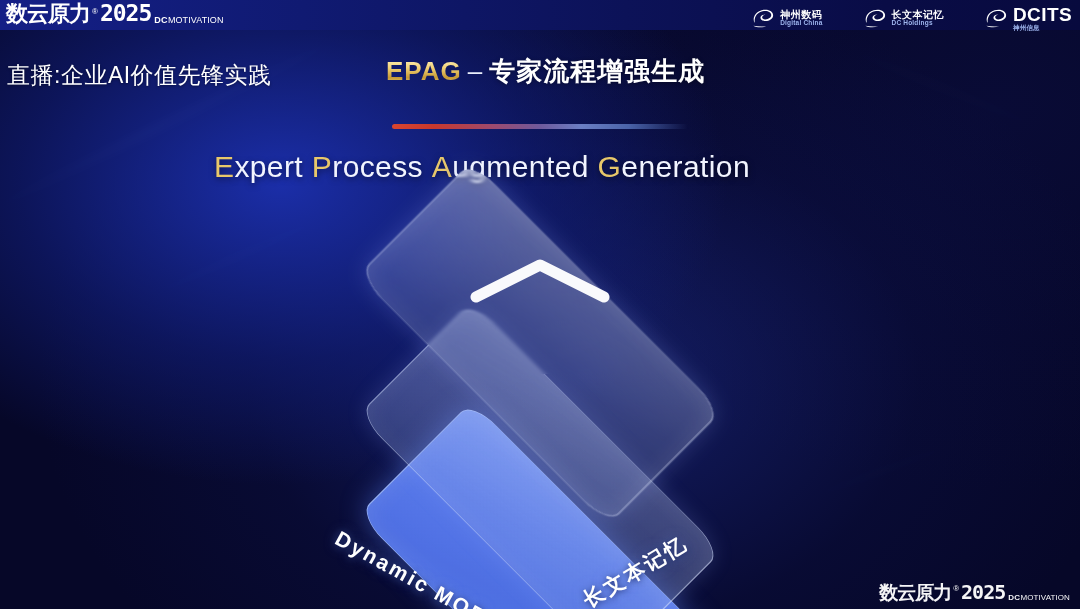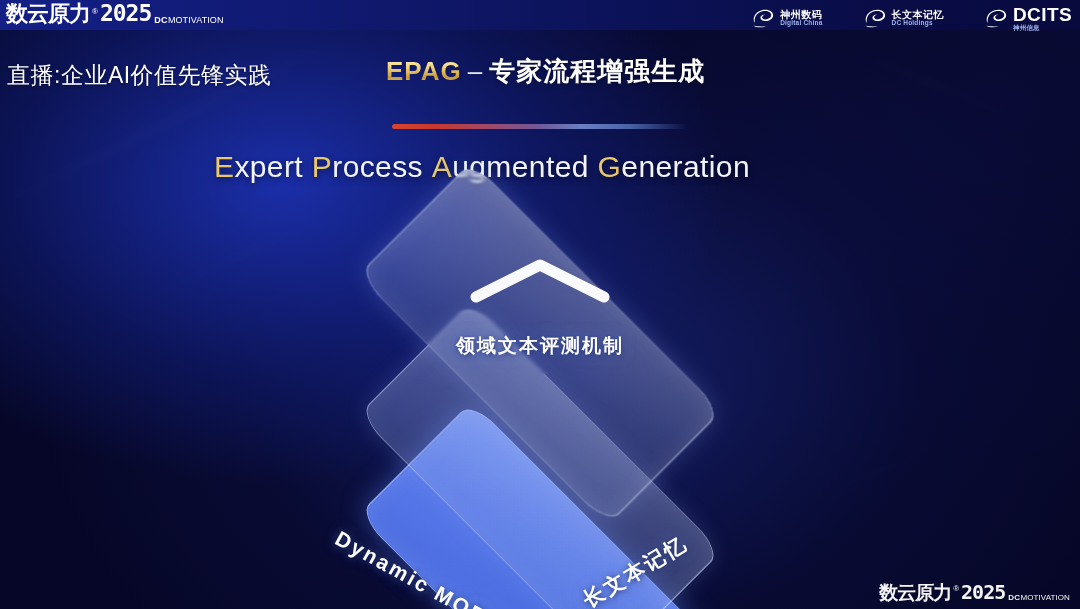--- a/index.html
+++ b/index.html
@@ -198,21 +198,20 @@
       <div class="dface"></div>
       <div class="rot-label" id="lbl-moe">Dynamic MOE</div>
       <div class="rot-label" id="lbl-mem">长文本记忆</div>
     </div>
 
     <div class="dwrap" id="layer-top">
       <div class="dface"></div>
       <svg id="chev" viewBox="0 0 144 46">
         <path d="M8 40 L72 8 L136 40" fill="none" stroke="#ffffff" stroke-width="11" stroke-linecap="round" stroke-linejoin="round" opacity="0.97"></path>
       </svg>
-      <div class="dlabel" style="top:120px;">领域文本评测机制</div>
     </div>
 
   </div>
 
   <div id="brand-bot">
     <span class="brand-cn">数云原力</span>
     <span class="brand-reg">®</span>
     <span class="brand-yr">2025</span>
     <span class="brand-dc">
       <span class="dc">DC</span>

